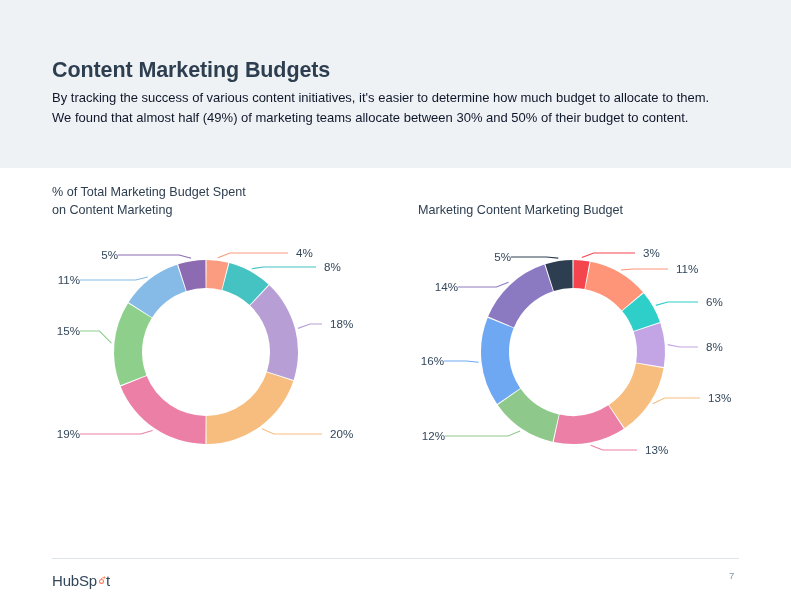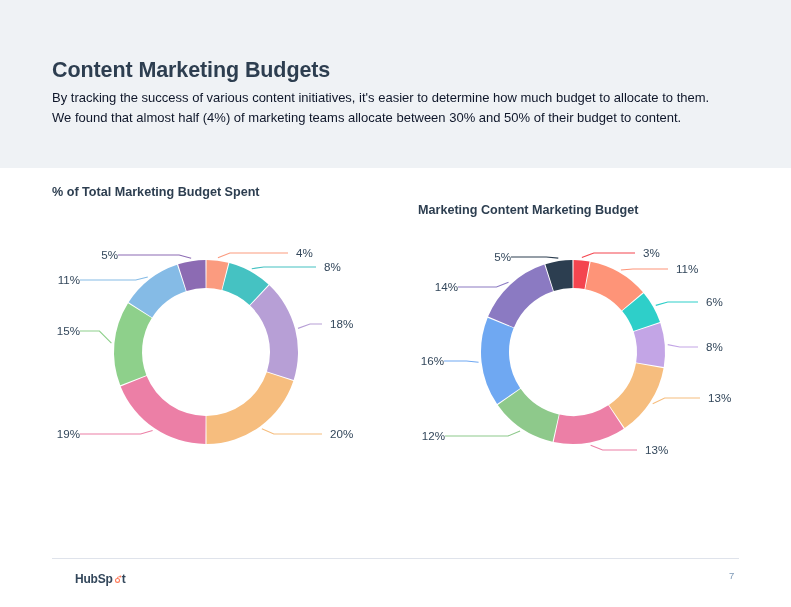--- a/index.html
+++ b/index.html
@@ -30,62 +30,63 @@
   .hero-body div { white-space:nowrap; }
 
   
   .charts { position:absolute; left:0; top:168px; width:791px; height:385px; background:#fff; }
 
   .panel { position:absolute; top:0; }
   .panel-left  { left:0;   width:400px; }
   .panel-right { left:400px; width:391px; }
 
   .chart-title {
-    position:absolute; font-size:12.6px; font-weight:bold; color:#2d3e50;
+    position:absolute; font-size:12.6px; font-weight:normal; color:#2d3e50;
     line-height:17.5px;
   }
   .chart-title.left  { left:52px; top:16px; width:260px; }
   .chart-title.right { left:18px; top:34px; width:300px; }
 
   
   .footer-rule {
     position:absolute; left:52px; top:558px; width:687px; height:1px;
     background:#dfe3eb;
   }
   .hs-logo {
     position:absolute; left:52px; top:572px;
-    font-size:12px; font-weight:bold; color:#33475b; letter-spacing:-0.2px;
-    display:flex; align-items:center;margin-left:23px;
+    font-size:15px; font-weight:normal; color:#33475b; letter-spacing:-0.2px;
+    display:flex; align-items:center;
   }
   .hs-sprocket { position:relative; width:9px; height:9px; display:inline-block; margin:0 0px; }
   .page-num {
     position:absolute; left:729px; top:570px;
     font-size:9.5px; color:#7c98b6;
   }
   svg { display:block; overflow:visible; }
   .lbl { font-family:"Liberation Sans", sans-serif; font-size:11.6px; fill:#33475b; }
 </style>
 </head>
 <body>
 
 <div class="page">
 
   <div class="hero">
     <div class="hero-title">Content Marketing Budgets</div>
     <div class="hero-body">
       <div>By tracking the success of various content initiatives, it's easier to determine how much budget to allocate to them.</div>
-      <div>We found that almost half (4%) of marketing teams allocate between 30% and 50% of their budget to content.</div>
+      <div>We found that almost half (49%) of marketing teams allocate between 30% and 50% of their budget to content.</div>
     </div>
   </div>
 
   <div class="charts">
 
     <div class="panel panel-left">
       <div class="chart-title left">
         <div>% of Total Marketing Budget Spent</div>
+        <div>on Content Marketing</div>
       </div>
     </div>
 
     <div class="panel panel-right">
       <div class="chart-title right">Marketing Content Marketing Budget</div>
     </div>
 
     <svg id="donut-svg" width="791" height="385" viewBox="0 0 791 385" style="position:absolute;left:0;top:0;">
         <path d="M206.56199252394242 92.00171651382276 A92 92 0 0 1 228.33470624416694 94.75224990518377 L221.53718695246397 121.91460862969305 A64 64 0 0 0 206.39095132100343 120.00119409657235 Z" fill="#fb9b7f"></path>
         <path d="M229.42337923490854 95.03177361991723 A92 92 0 0 1 268.56748379207033 116.55142720613712 L249.52520611622282 137.07925370861713 A64 64 0 0 0 222.29452468515376 122.10905990950764 Z" fill="#45c2c2"></path>

